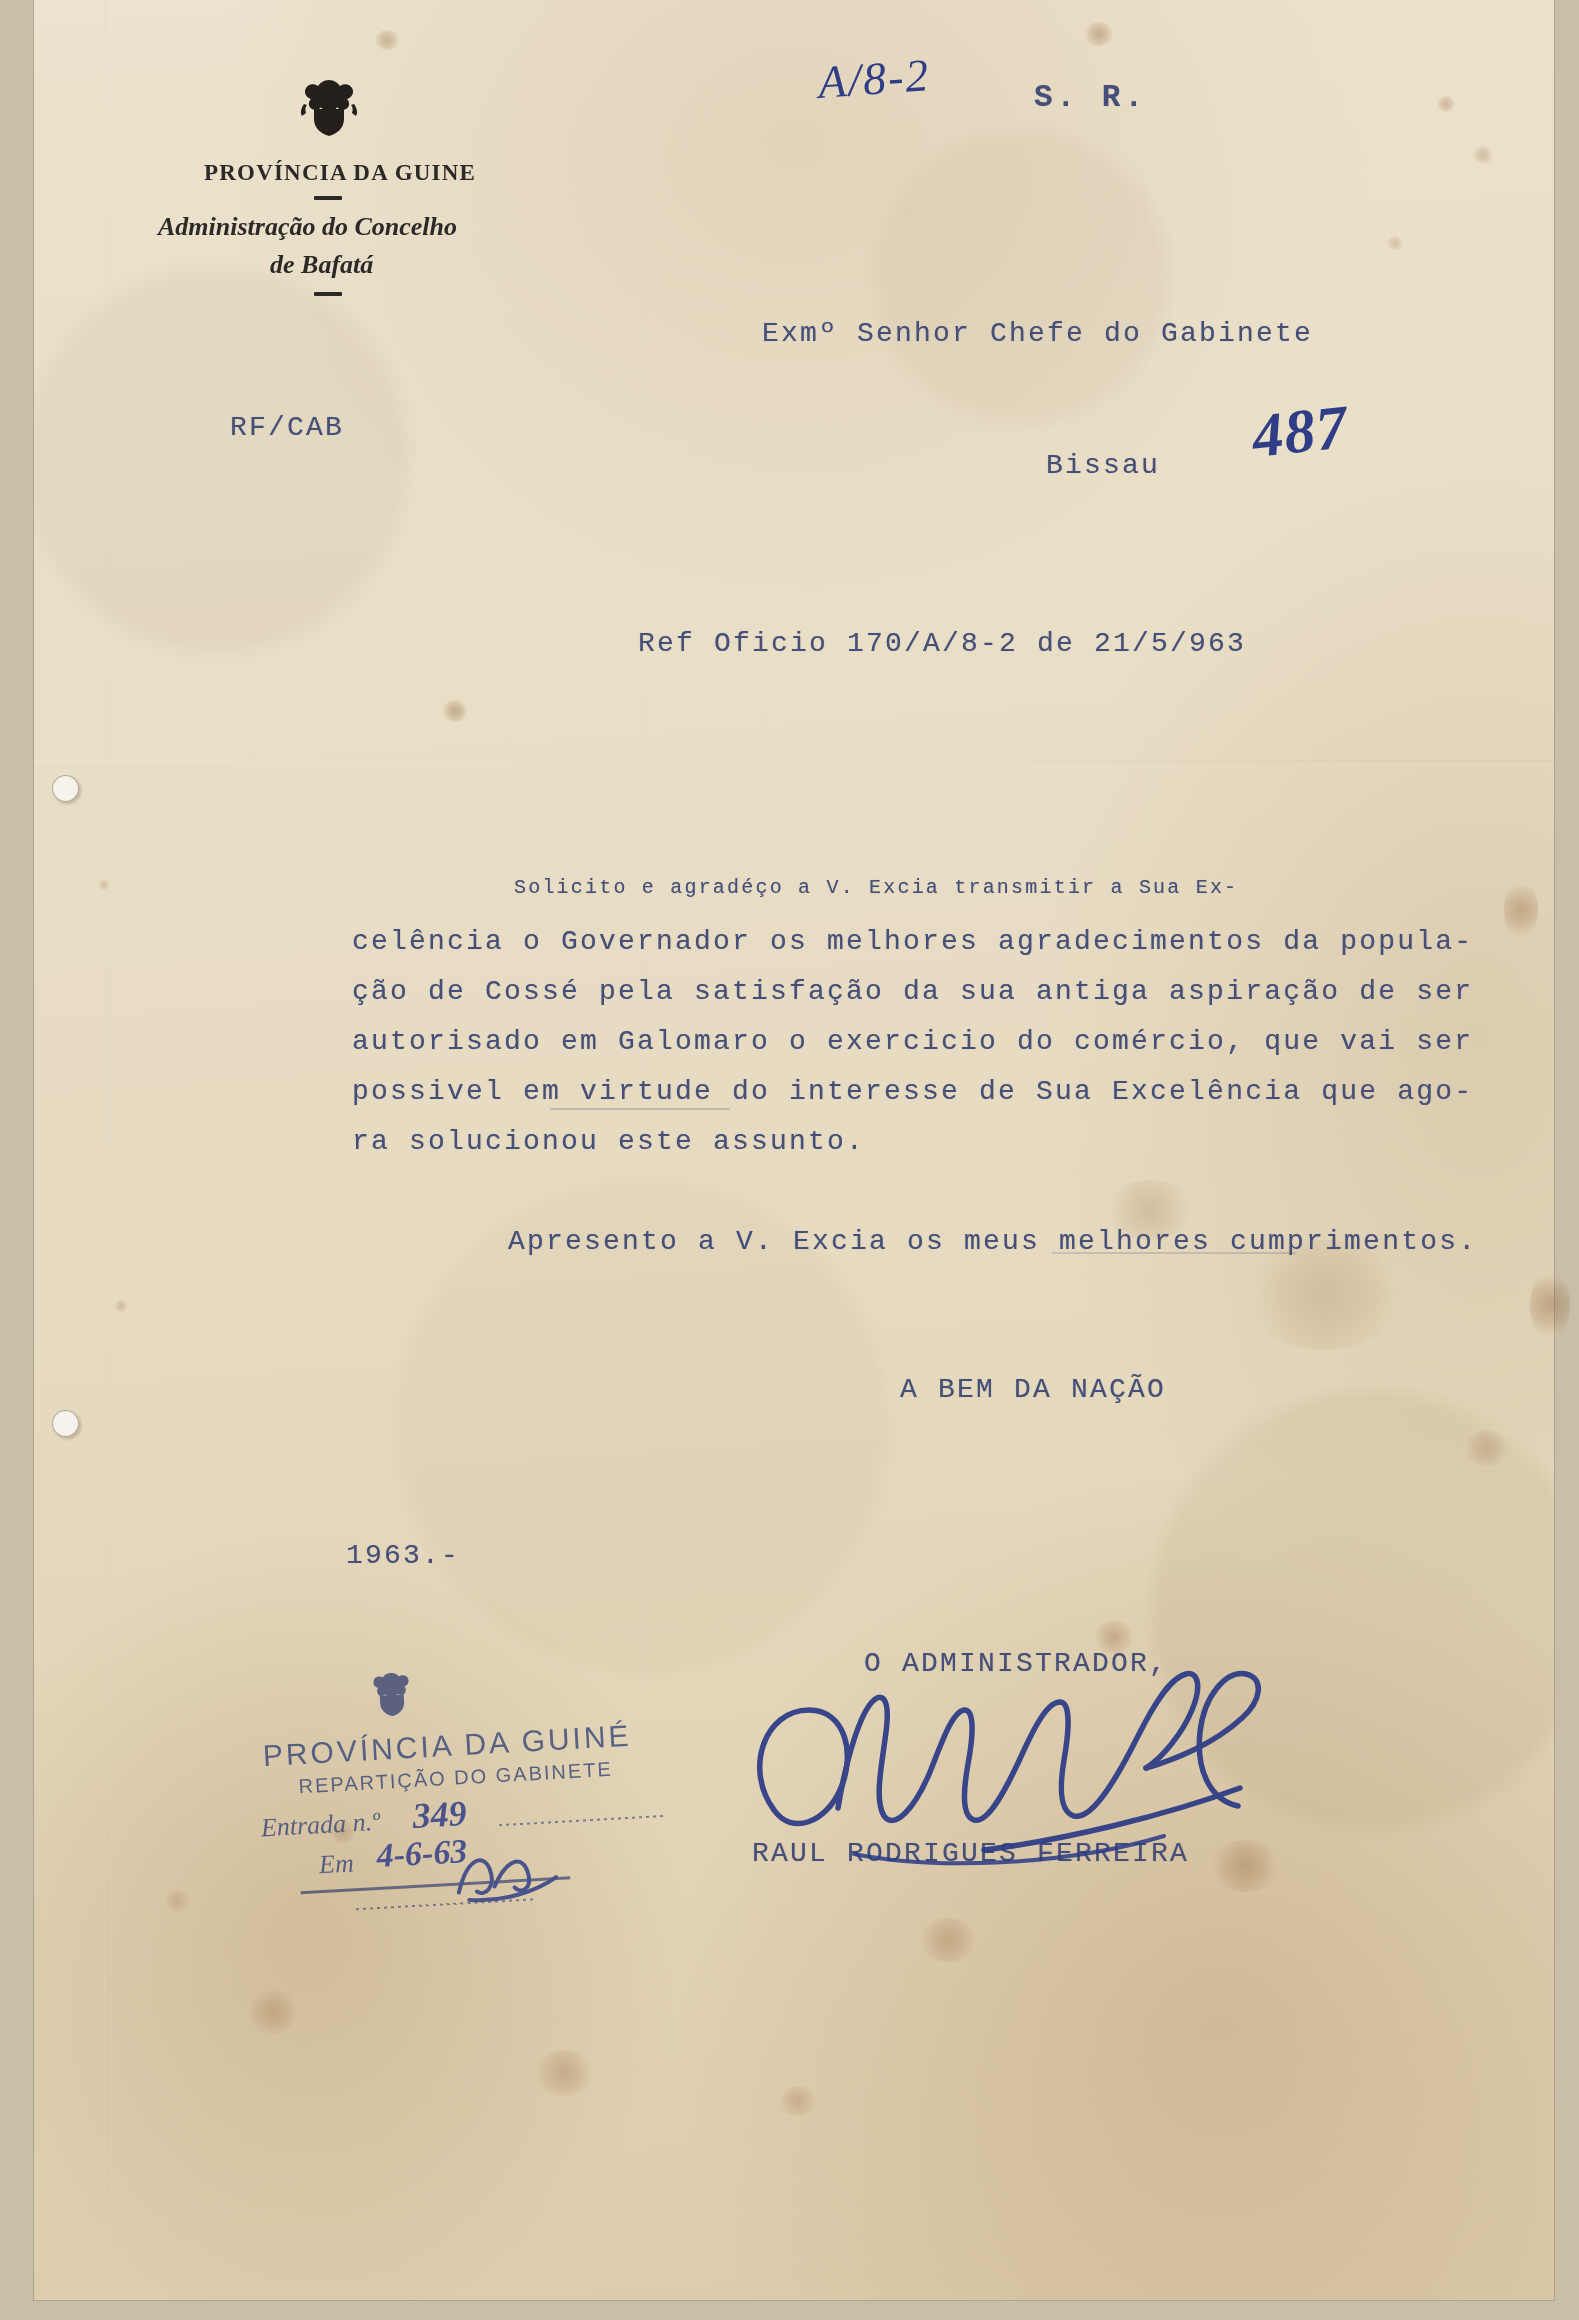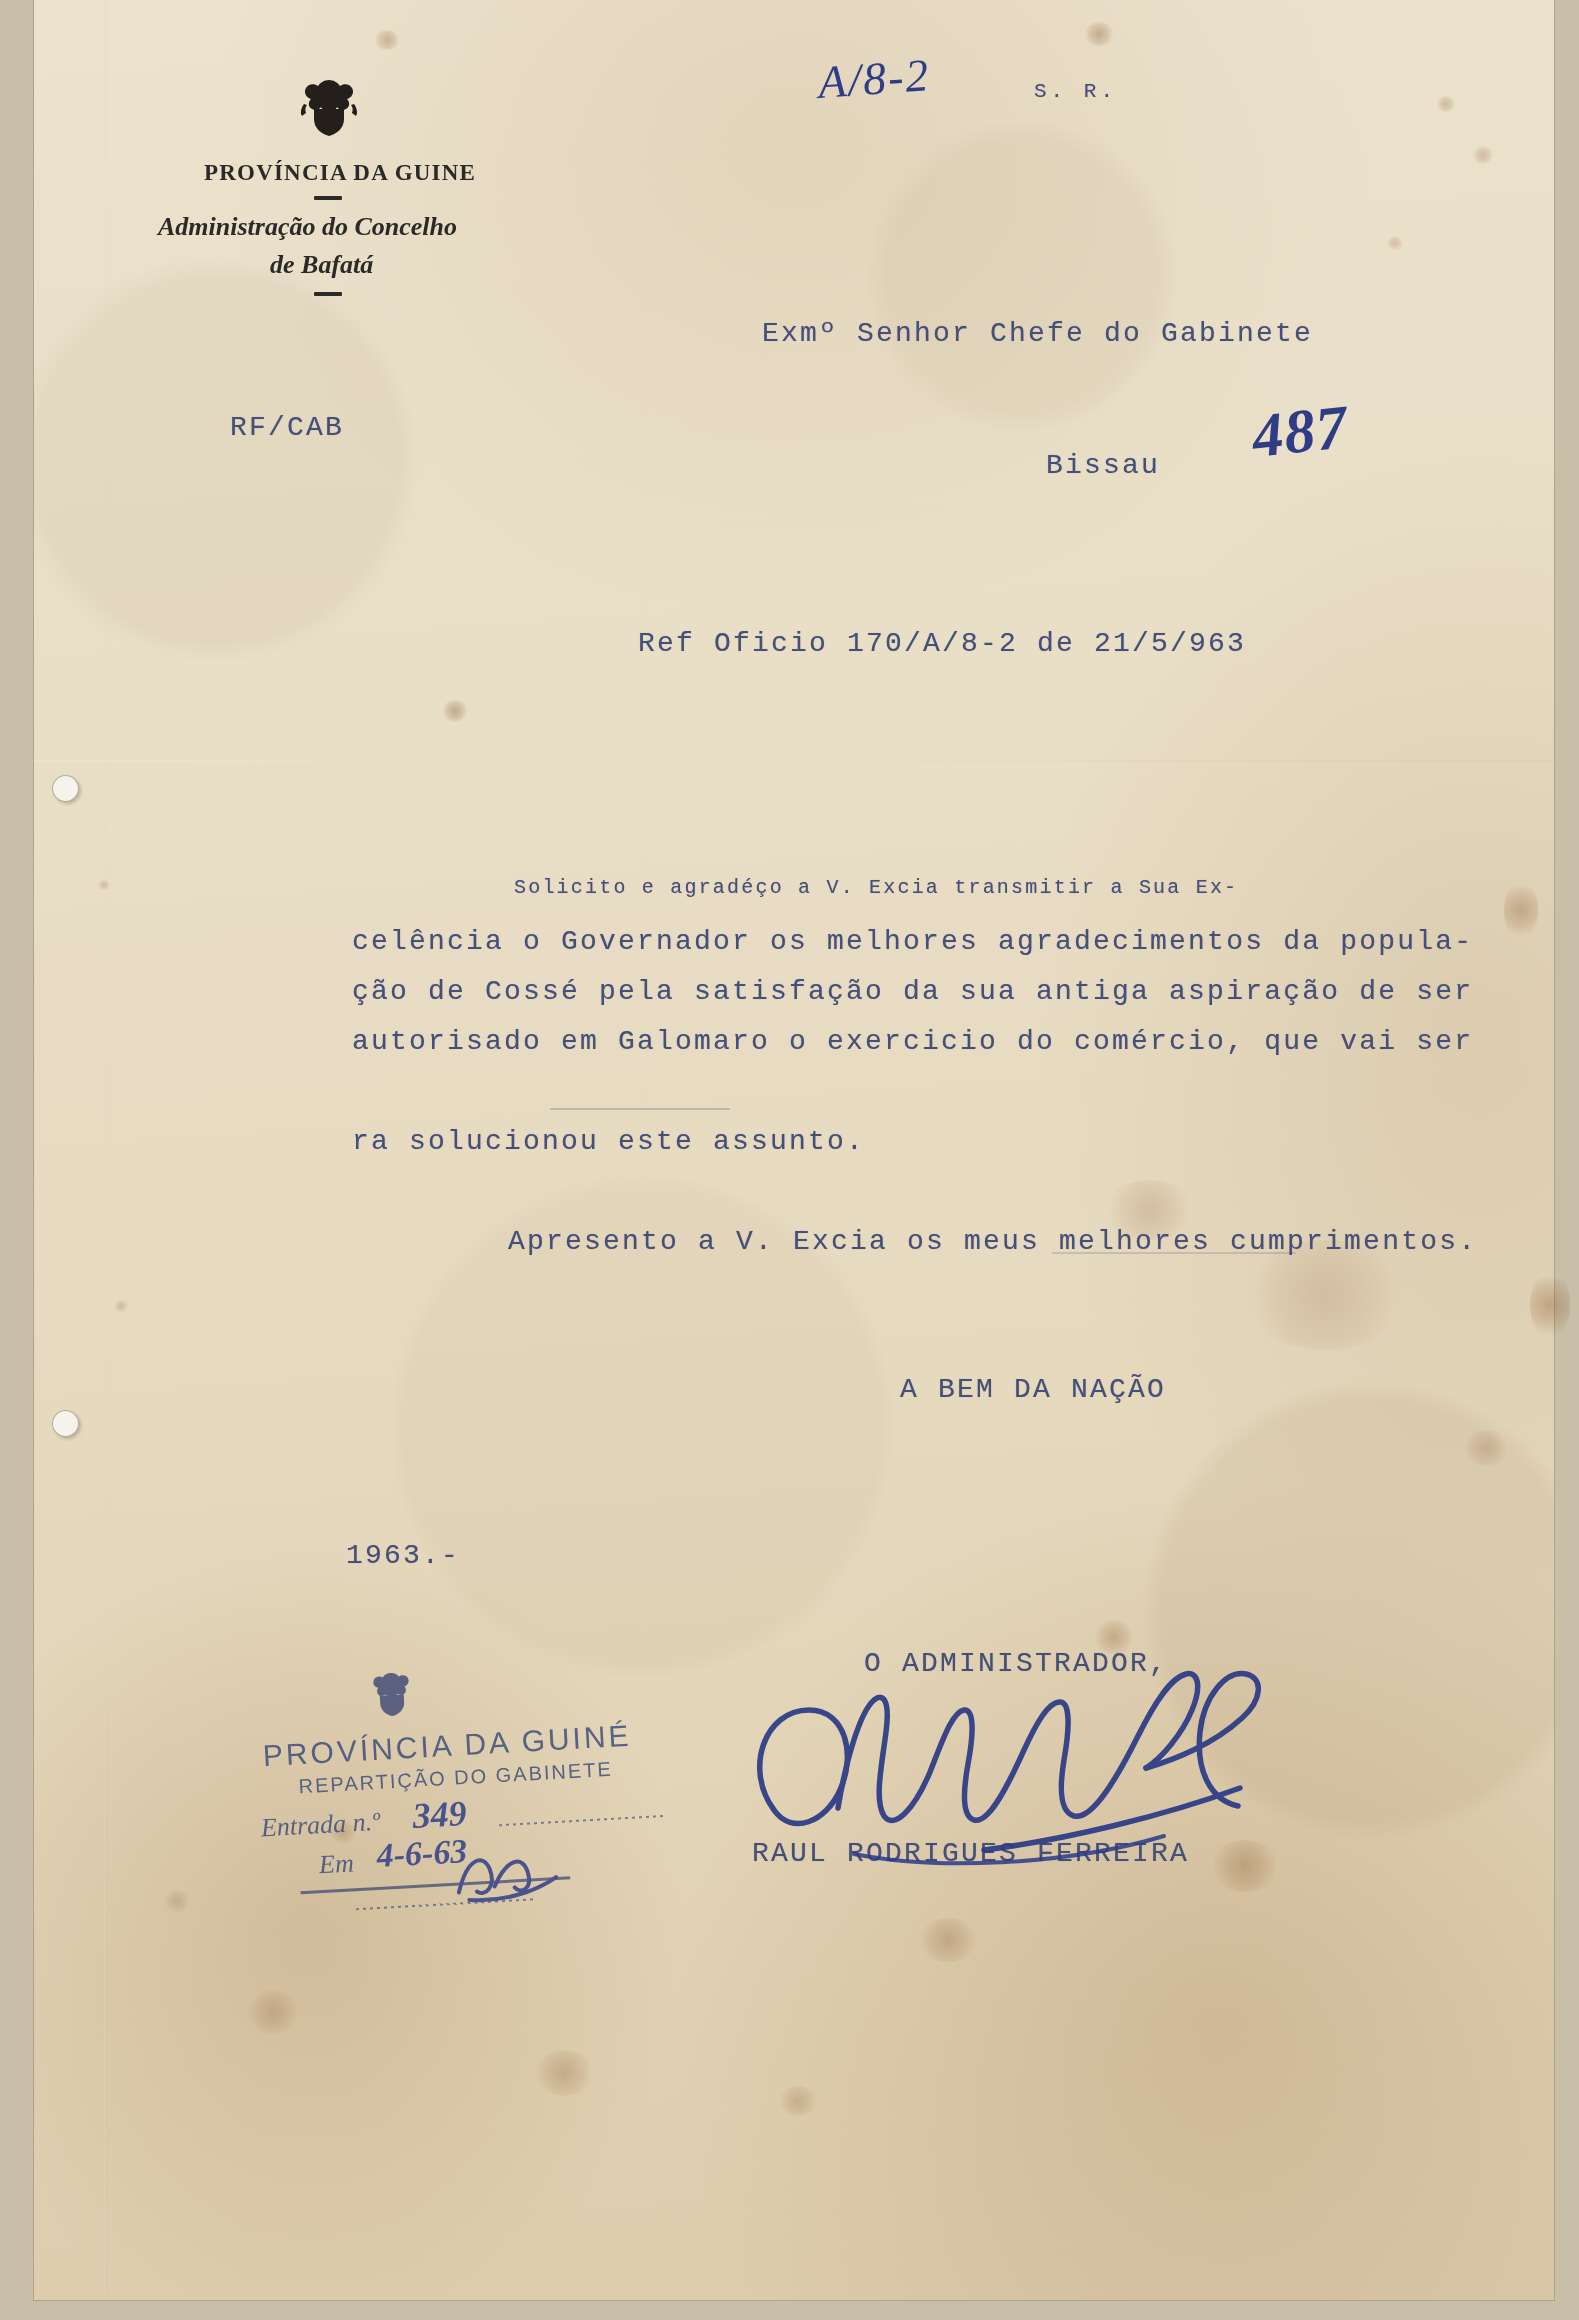--- a/index.html
+++ b/index.html
@@ -217,36 +217,37 @@
       </svg>
     </div>
 
     <div id="hdr-line1" style="left:170px; top:160px; font-size:23px;">PROVÍNCIA DA GUINE</div>
     <div class="hdr-rule" style="left:280px; top:196px; width:28px;"></div>
     <div id="hdr-line2" style="left:124px; top:212px; font-size:26px;">Administração do Concelho</div>
     <div id="hdr-line3" style="left:236px; top:250px; font-size:26px;">de Bafatá</div>
     <div class="hdr-rule" style="left:280px; top:292px; width:28px;"></div>
 
     <div class="hand" style="left:784px; top:52px; font-size:46px; transform:rotate(-4deg); letter-spacing:2px;">A/8-2</div>
-    <div class="tw" style="left:1000px; top:80px; font-size:21px; letter-spacing:4px; font-weight:400;">S. R.</div>
+    <div class="tw" style="left:1000px; top:80px; font-size:31px; letter-spacing:4px; font-weight:700;">S. R.</div>
 
     <div class="tw" style="left:728px; top:318px; font-size:28px;">Exmº Senhor Chefe do Gabinete</div>
 
     <div class="tw" style="left:196px; top:412px; font-size:28px;">RF/CAB</div>
 
     <div class="tw" style="left:1012px; top:450px; font-size:28px;">Bissau</div>
 
     <div class="hand" style="left:1218px; top:396px; font-size:62px; font-weight:700; transform:rotate(-6deg); letter-spacing:1px;">487</div>
 
     <div class="tw" style="left:604px; top:628px; font-size:28px;">Ref Oficio 170/A/8-2 de 21/5/963</div>
 
     <div class="tw" style="left:480px; top:876px; font-size:20px;">Solicito e agradéço a V. Excia transmitir a Sua Ex-</div>
     <div class="tw" style="left:318px; top:926px; font-size:28px;">celência o Governador os melhores agradecimentos da popula-</div>
     <div class="tw" style="left:318px; top:1026px; font-size:28px;">autorisado em Galomaro o exercicio do comércio, que vai ser</div>
     <div class="tw" style="left:318px; top:976px; font-size:28px;">ção de Cossé pela satisfação da sua antiga aspiração de ser</div>
+    <div class="tw" style="left:318px; top:1076px; font-size:28px;">possivel em virtude do interesse de Sua Excelência que ago-</div>
     <div class="tw" style="left:318px; top:1126px; font-size:28px;">ra solucionou este assunto.</div>
 
     <div class="tw" style="left:474px; top:1226px; font-size:28px;">Apresento a V. Excia os meus melhores cumprimentos.</div>
 
     <div class="tw" style="left:866px; top:1374px; font-size:28px;">A BEM DA NAÇÃO</div>
 
     <div class="tw" style="left:312px; top:1540px; font-size:28px;">1963.-</div>
 
     <div class="tw" style="left:830px; top:1648px; font-size:28px;">O ADMINISTRADOR,</div>
 

